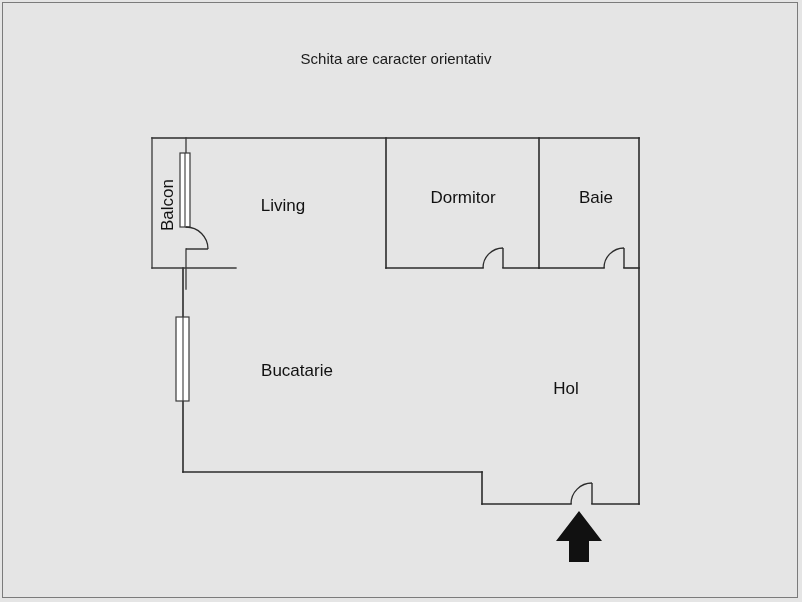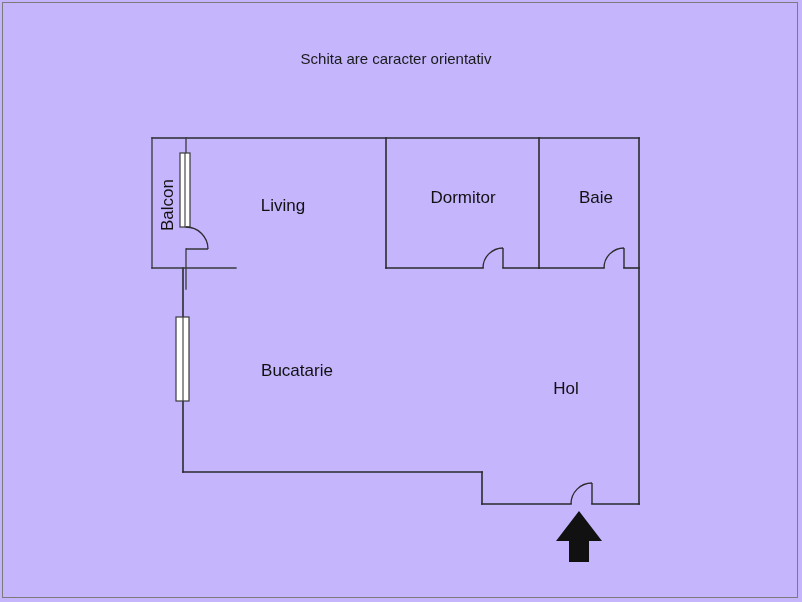--- a/index.html
+++ b/index.html
@@ -10,21 +10,21 @@
   body {
     width: 802px;
     height: 602px;
     font-family: "Liberation Sans", sans-serif;
     overflow: hidden;
   }
   #plan-root {
     position: relative;
     width: 802px;
     height: 602px;
-    background: #c4b5fd;
+    background: #e5e5e5;
     box-sizing: border-box;
   }
   #plan-frame {
     position: absolute;
     left: 2px;
     top: 2px;
     width: 796px;
     height: 596px;
     border: 1px solid #7b7b7b;
     box-sizing: border-box;

